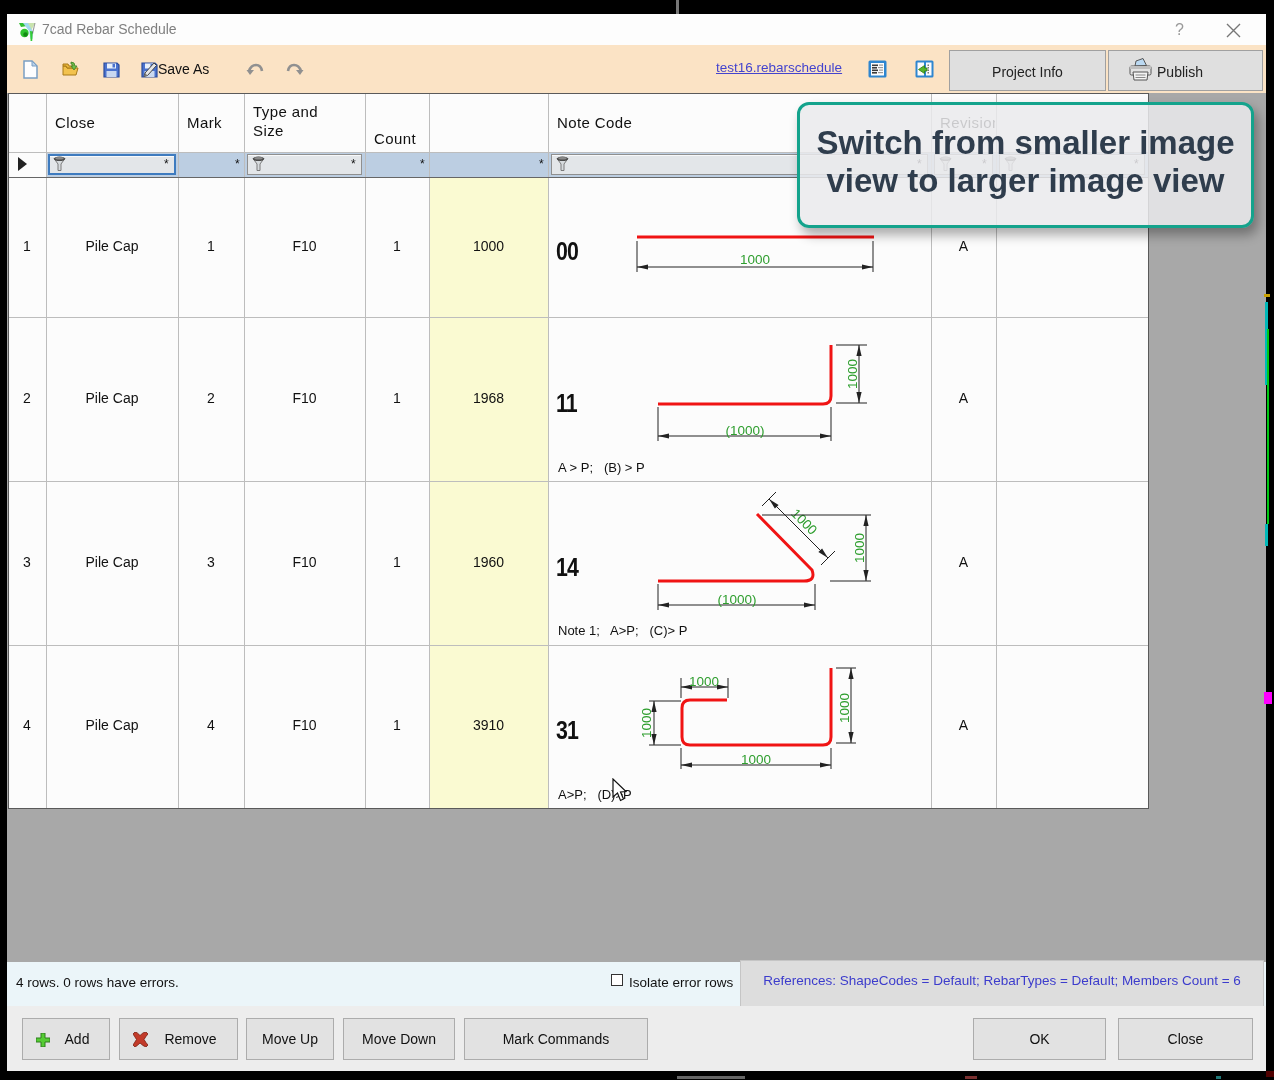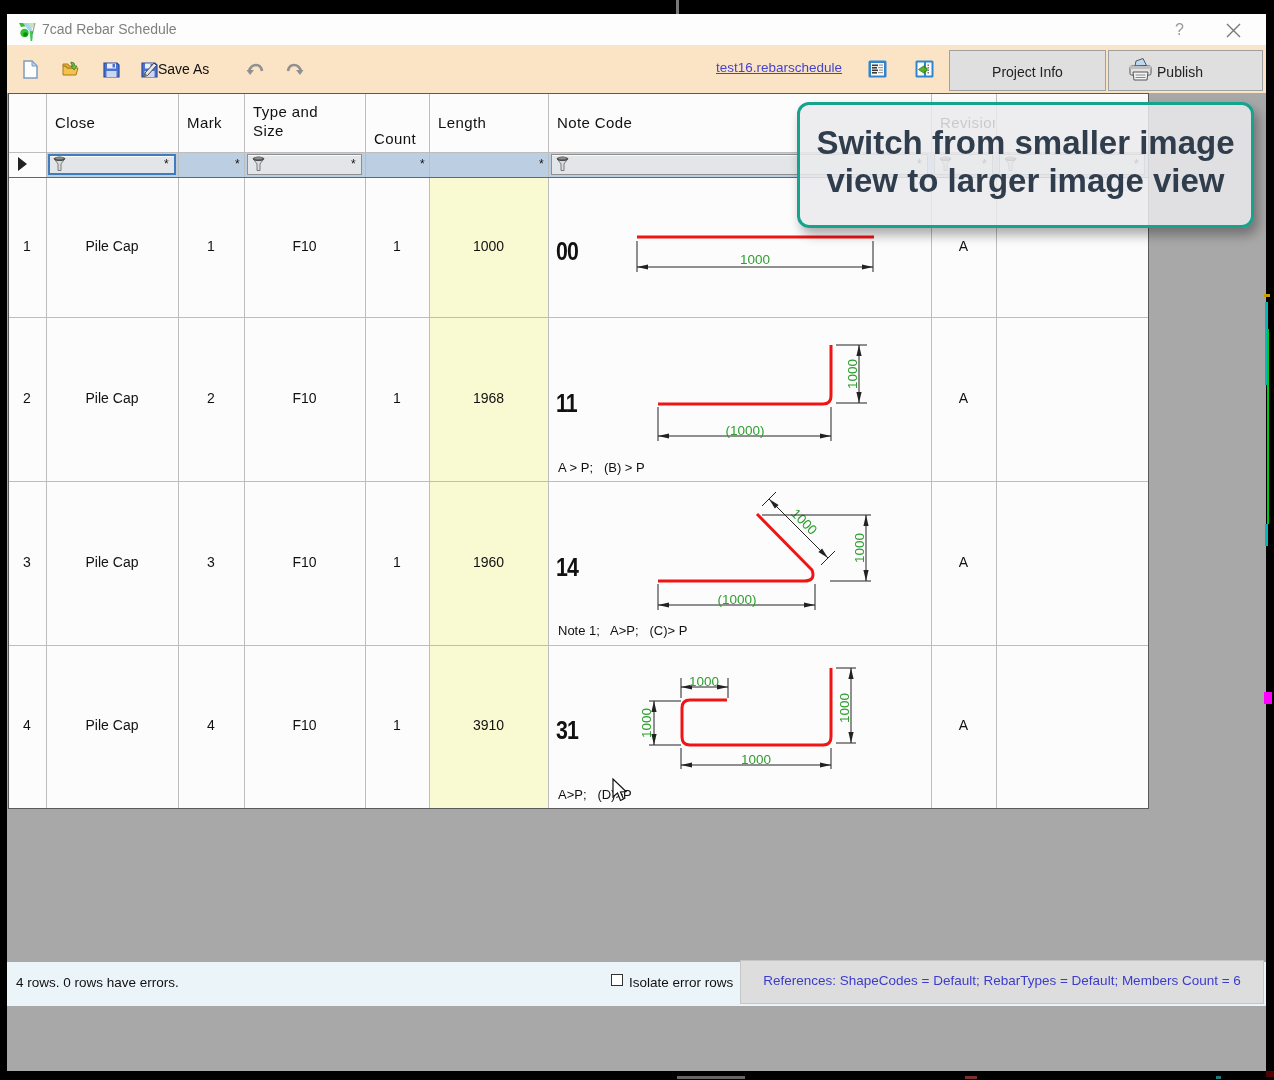--- a/index.html
+++ b/index.html
@@ -142,21 +142,20 @@
 <div class="vline" style="left:988px;"></div>
 <div class="hline" style="top:59px;"></div>
 <div class="hline" style="top:224px;"></div>
 <div class="hline" style="top:388px;"></div>
 <div class="hline" style="top:552px;"></div>
 <div class="hline" style="top:84px; background:#666;"></div>
 <div class="abs" style="left:0; top:0; width:1141px; height:716px; border:1px solid #5A5A5A;"></div>
 <div class="hdr" style="left:47px; top:0; width:122px; line-height:59px; white-space:nowrap; overflow:hidden;">Close</div>
 <div class="hdr" style="left:179px; top:0; width:56px; line-height:59px; white-space:nowrap; overflow:hidden;">Mark</div>
 <div class="hdr" style="left:366px; top:16px; width:54px; line-height:59px; white-space:nowrap; overflow:hidden;">Count</div>
-<div class="hdr" style="left:430px; top:0; width:109px; line-height:59px; white-space:nowrap; overflow:hidden;">Length</div>
 <div class="hdr" style="left:549px; top:0; width:373px; line-height:59px; white-space:nowrap; overflow:hidden;">Note Code</div>
 <div class="hdr" style="left:932px; top:0; width:55px; line-height:59px; white-space:nowrap; overflow:hidden;">Revision</div>
 <div class="hdr" style="left:245px; top:9px; line-height:19px;">Type and<br>Size</div>
 <div class="abs" style="left:10px; top:64px; width:0; height:0; border-left:9px solid #222; border-top:7px solid transparent; border-bottom:7px solid transparent;"></div>
 <div class="filter-box" style="left:40px; width:128px; border:2px solid #3E7BBF;"></div>
 <svg class="abs" style="left:45px; top:63px;" width="13" height="16">
         <path d="M1,2.5 L12,2.5 L8,8 L8,14.5 L5,14.5 L5,8 Z" fill="#D7DBDE" stroke="#6F6F6F" stroke-width="0.9"></path>
         <ellipse cx="6.5" cy="2.8" rx="5.6" ry="2.3" fill="#4A4A4A"></ellipse>
         <ellipse cx="6.5" cy="2.3" rx="4.2" ry="1.2" fill="#8A8A8A"></ellipse>
       </svg>
@@ -300,23 +299,40 @@
         <text x="208" y="119" font-size="13.5" fill="#2E9E2E" text-anchor="middle" font-family="Liberation Sans, sans-serif">1000</text>
       </svg>
 <svg class="abs" style="left:600px; top:685px;" width="22" height="26">
         <path d="M5,1 L5,19 L9.5,15 L12.5,22.5 L15.5,21 L12.5,14 L18,13.5 Z" fill="#fff" stroke="#111" stroke-width="1.2"></path>
       </svg>
 </div>
   <div id="statusbar">
     <div class="abs" style="left:9px; top:13px; font-size:13.5px; color:#111;">4 rows. 0 rows have errors.</div>
     <div class="abs" style="left:604px; top:12px; width:12px; height:12px; background:#fff; border:1px solid #333;"></div>
     <div class="abs" style="left:622px; top:13px; font-size:13.5px; color:#111;">Isolate error rows</div>
-    <div class="abs" style="left:733px; top:-2px; width:524px; height:44px; background:#DDDDDD; border:1px solid #C5C5C5;">
+    <div class="abs" style="left:733px; top:-2px; width:524px; height:52px; background:#DDDDDD; border:1px solid #C5C5C5;">
       <div style="margin-top:12px; text-align:center; font-size:13.5px; color:#3C3CCC;">References: ShapeCodes = Default; RebarTypes = Default; Members Count = 6</div>
     </div>
+  </div>
+  <div id="btnbar">
+    <div class="bbtn" style="left:15px; width:88px;">
+   <svg class="abs" style="left:13px; top:14px;" width="14" height="14">
+          <path d="M5,0 L9,0 L9,5 L14,5 L14,9 L9,9 L9,14 L5,14 L5,9 L0,9 L0,5 L5,5 Z" fill="#55CC33" stroke="#2E7D1E" stroke-width="1"></path>
+        </svg>
+   <span style="margin-left:22px;">Add</span></div>
+    <div class="bbtn" style="left:112px; width:119px;">
+   <svg class="abs" style="left:13px; top:13px;" width="15" height="15">
+          <path d="M2,0 Q4,0 7,3.5 Q10,0 13,0 L15,2 Q13,4 11,7.5 Q13,11 15,13 L13,15 Q10,14 7,11 Q4,14 2,15 L0,13 Q2,10 3.5,7.5 Q2,5 0,2 Z" fill="#C23B2A" stroke="#7A1F12" stroke-width="0.8"></path>
+        </svg>
+   <span style="margin-left:24px;">Remove</span></div>
+    <div class="bbtn" style="left:239px; width:88px;">Move Up</div>
+    <div class="bbtn" style="left:336px; width:112px;">Move Down</div>
+    <div class="bbtn" style="left:457px; width:184px;">Mark Commands</div>
+    <div class="bbtn" style="left:966px; width:133px;">OK</div>
+    <div class="bbtn" style="left:1111px; width:135px;">Close</div>
   </div>
 </div>
 <div id="tooltip">Switch from smaller image<br>view to larger image view</div>
 
 <div class="abs" style="left:676px; top:0; width:3px; height:14px; background:#777;"></div>
 <div class="abs" style="left:1264px; top:294px; width:6px; height:3px; background:#C8A000;"></div>
 <div class="abs" style="left:1265px; top:302px; width:3px; height:83px; background:#00B8B8;"></div>
 <div class="abs" style="left:1267px; top:329px; width:2px; height:195px; background:#00C814;"></div>
 <div class="abs" style="left:1265px; top:524px; width:3px; height:22px; background:#00B8B8;"></div>
 <div class="abs" style="left:1264px; top:692px; width:8px; height:12px; background:#FF00FF;"></div>

